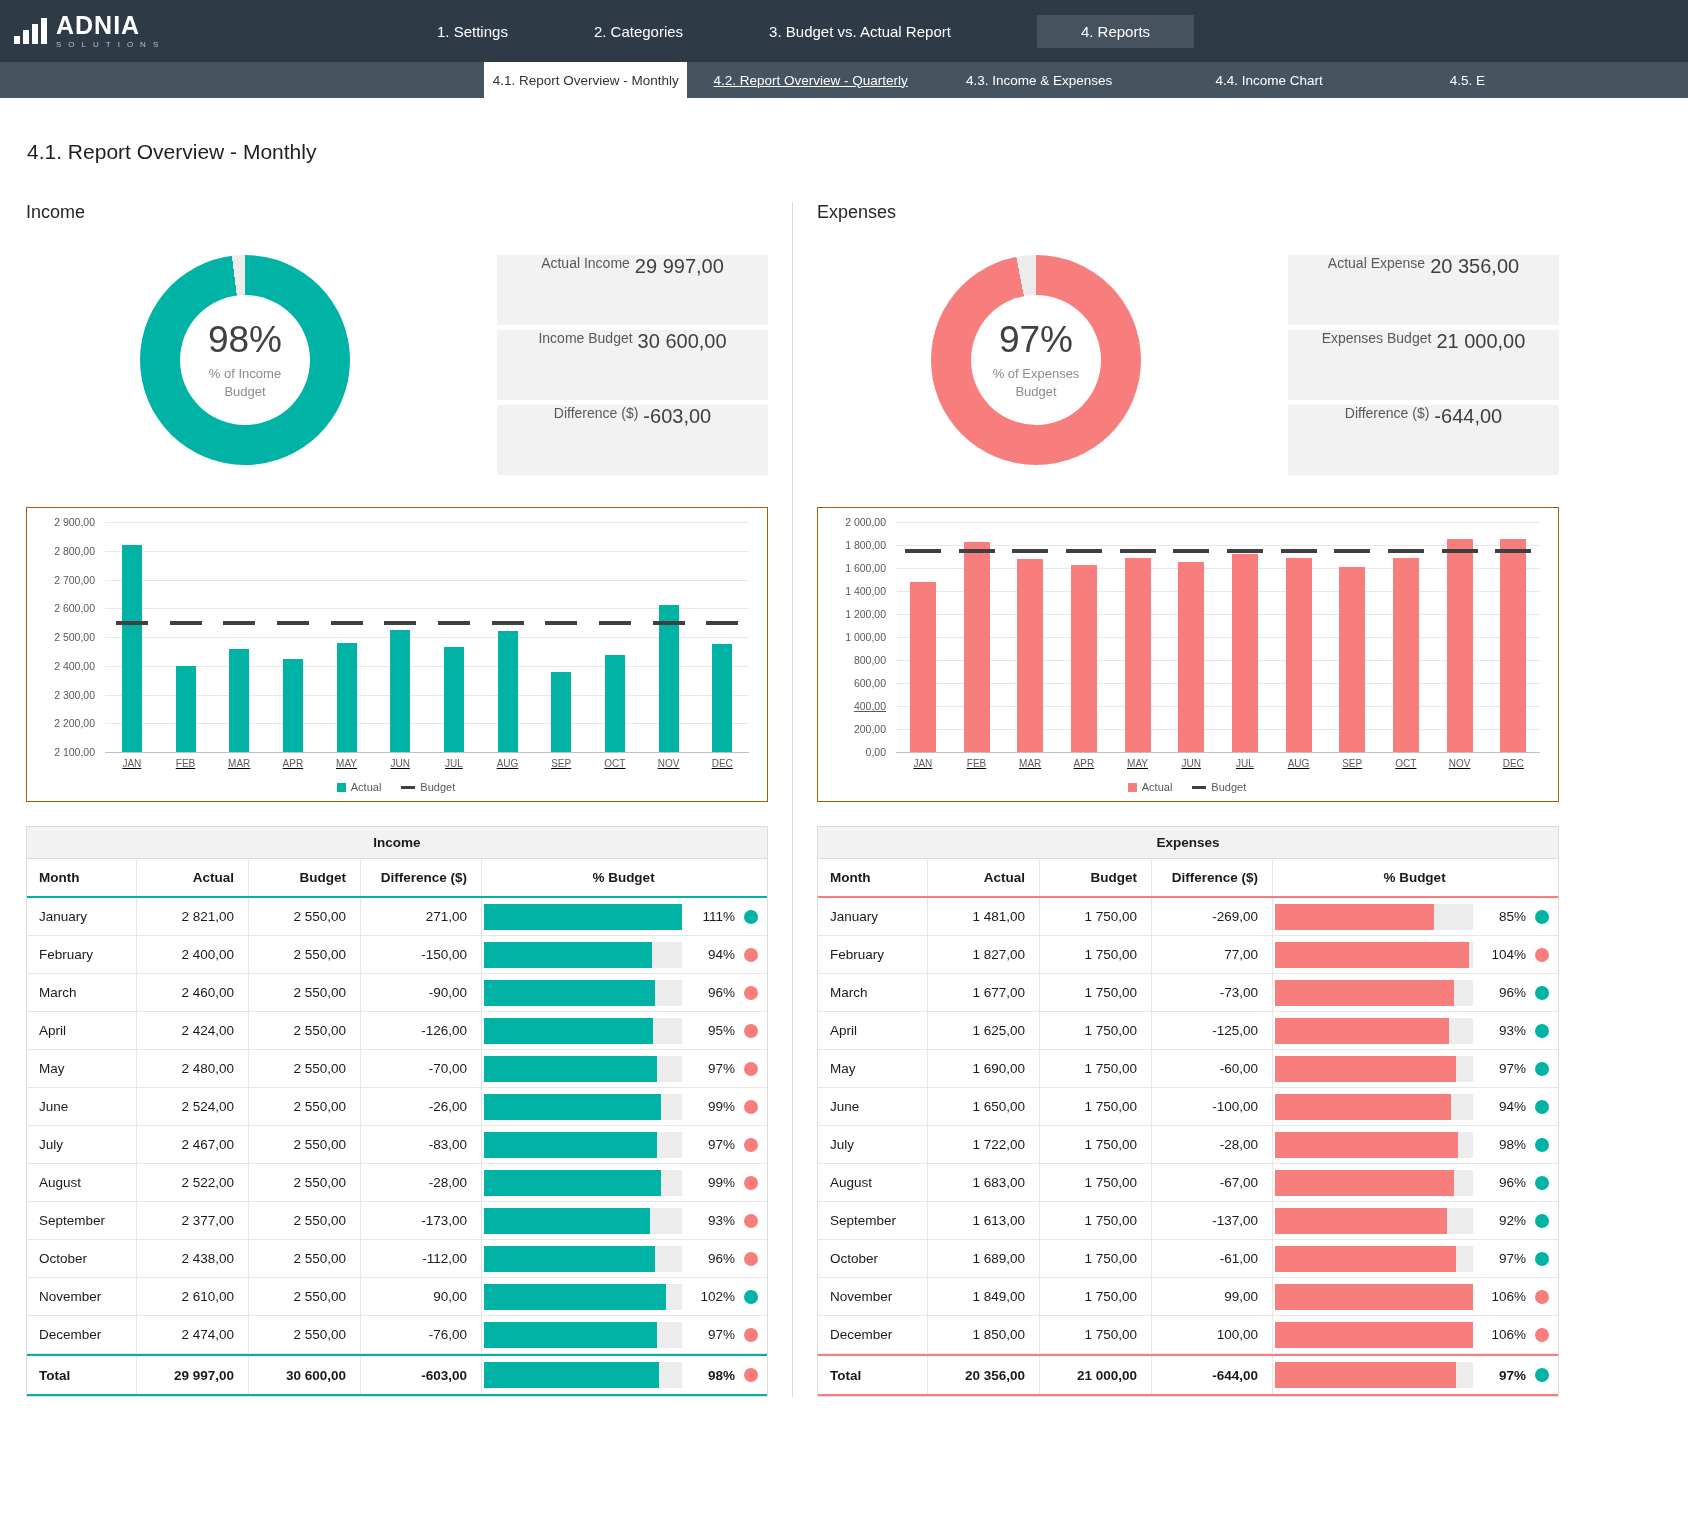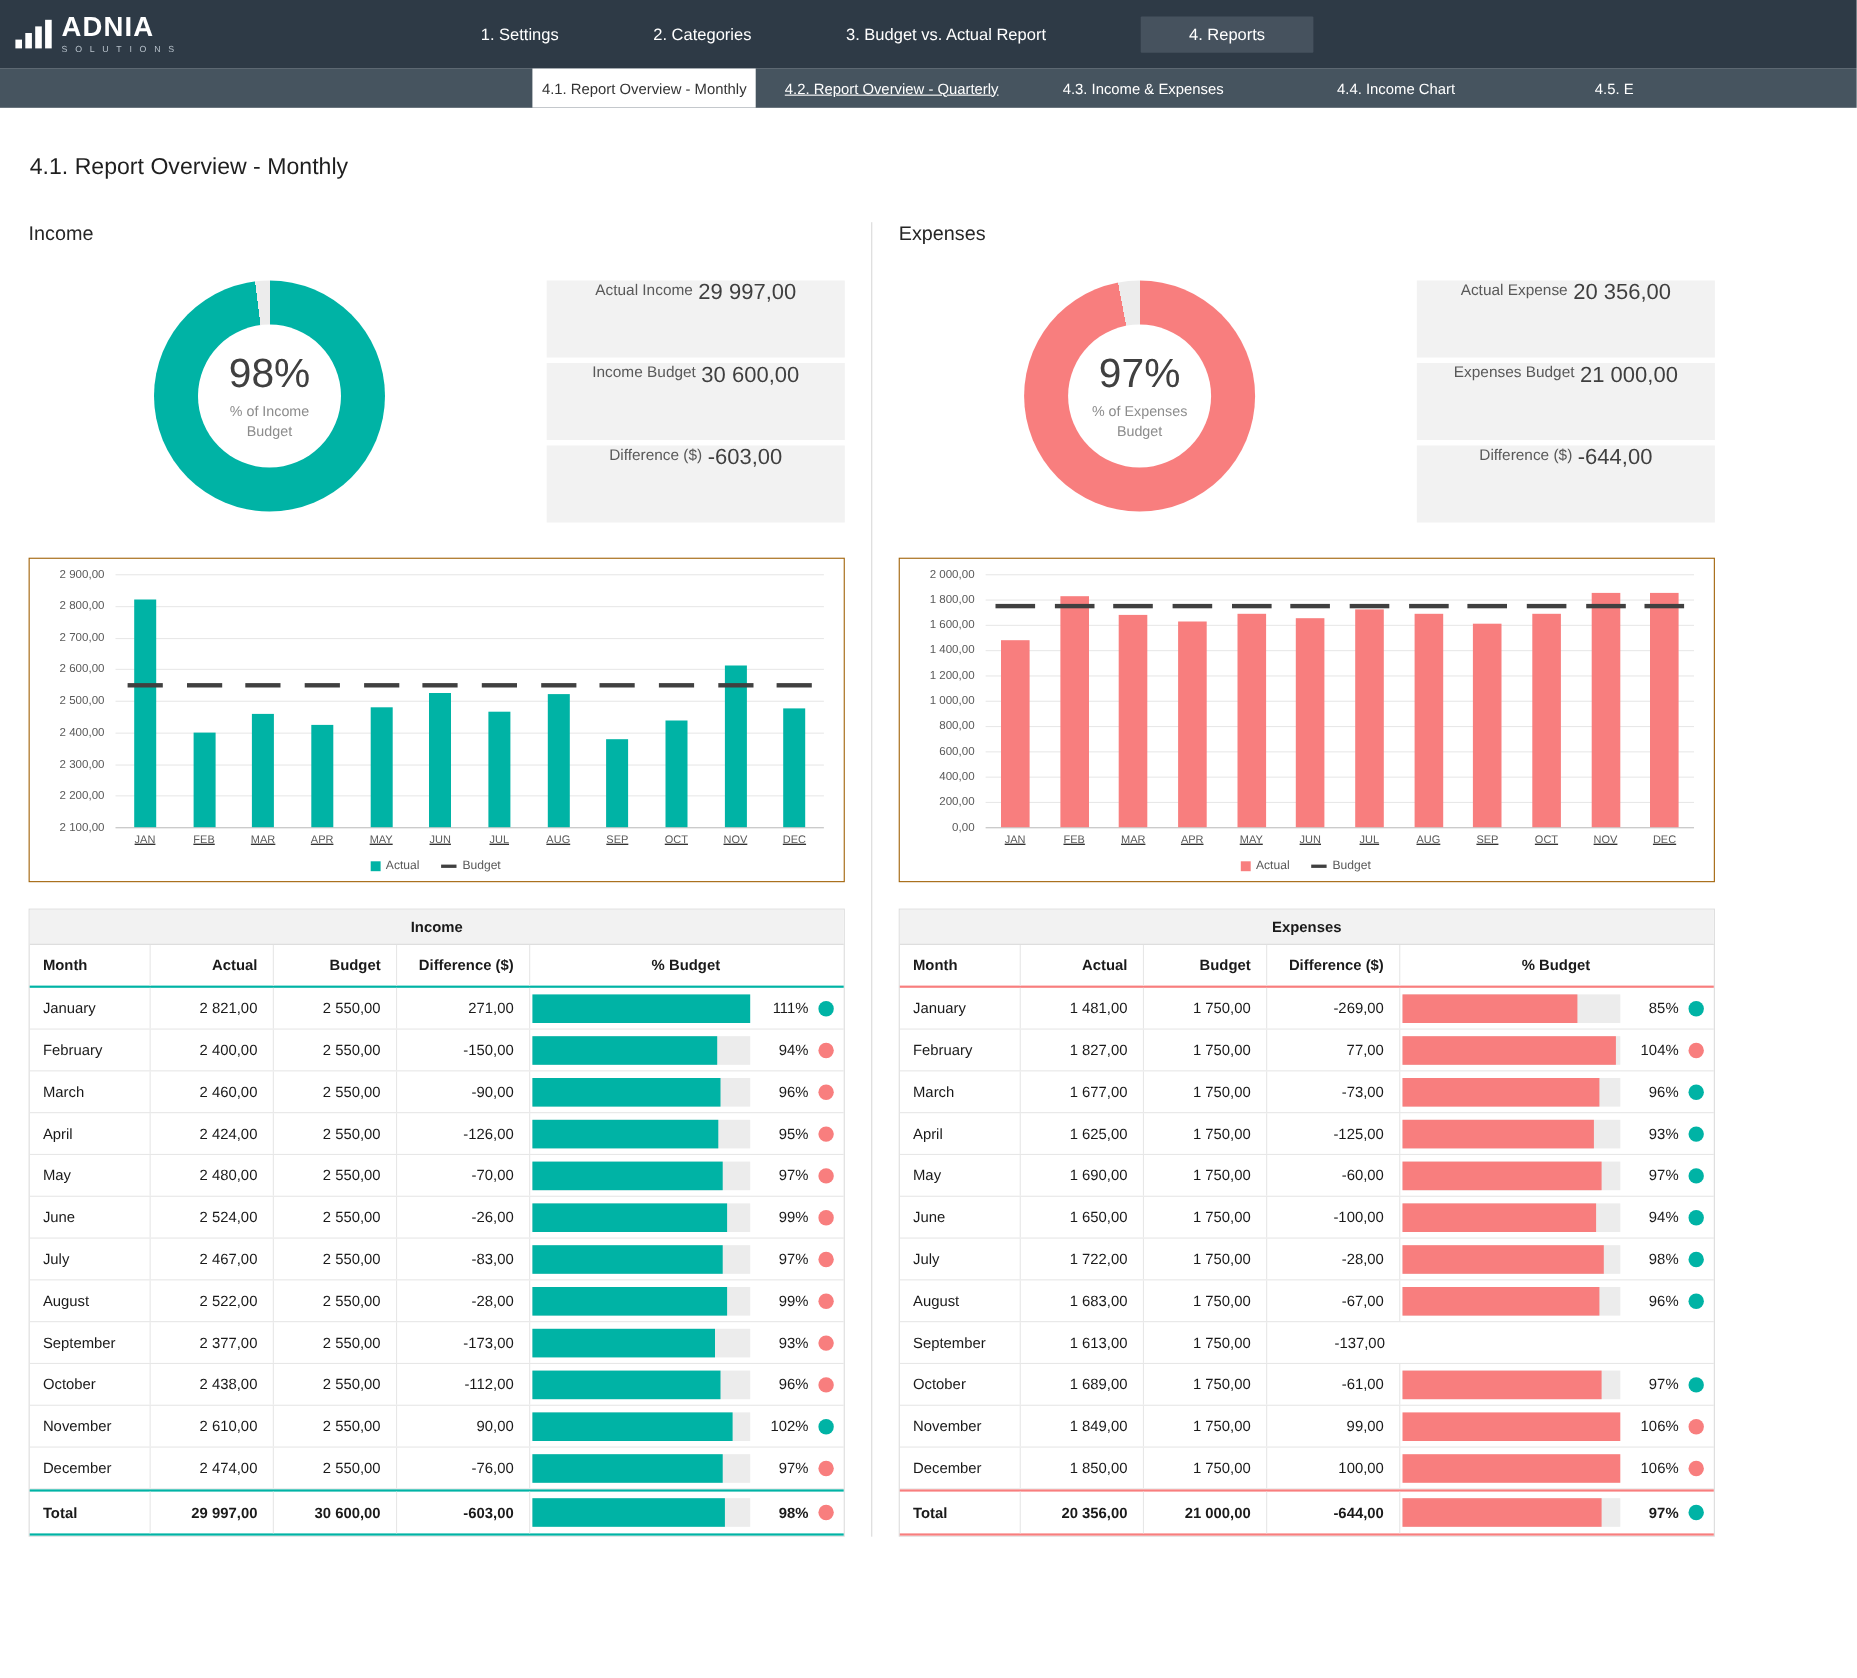--- a/index.html
+++ b/index.html
@@ -459,21 +459,21 @@
           <div class="ylabel" style="top: 30%;">1 400,00</div>
           <div class="gridline" style="top: 40%;"></div>
           <div class="ylabel" style="top: 40%;">1 200,00</div>
           <div class="gridline" style="top: 50%;"></div>
           <div class="ylabel" style="top: 50%;">1 000,00</div>
           <div class="gridline" style="top: 60%;"></div>
           <div class="ylabel" style="top: 60%;">800,00</div>
           <div class="gridline" style="top: 70%;"></div>
           <div class="ylabel" style="top: 70%;">600,00</div>
           <div class="gridline" style="top: 80%;"></div>
-          <div class="ylabel" style="top: 80%;">400,00</div>
+          <div class="ylabel" style="top: 80%; text-decoration: underline;">400,00</div>
           <div class="gridline" style="top: 90%;"></div>
           <div class="ylabel" style="top: 90%;">200,00</div>
           <div class="ylabel" style="top: 100%;">0,00</div>
           <div class="slots">
             <div class="slot">
               <div class="vbar" style="height: 74.05%; background: rgb(248, 126, 126);"></div>
               <div class="vdash" style="bottom: 87.5%; background: rgb(64, 64, 64);"></div>
             </div>
             <div class="slot">
               <div class="vbar" style="height: 91.35%; background: rgb(248, 126, 126);"></div>
@@ -652,20 +652,27 @@
               </div>
               <div class="pct-text">96%</div>
               <span class="dot" style="background: rgb(0, 179, 165);"></span>
             </div>
           </div>
           <div class="t-row">
             <div class="cell">September</div>
             <div class="cell num">1 613,00</div>
             <div class="cell num">1 750,00</div>
             <div class="cell num">-137,00</div>
+            <div class="cell pct-cell">
+              <div class="bar-track">
+                <div class="bar-fill" style="width: 86.7925%; background: rgb(248, 126, 126);"></div>
+              </div>
+              <div class="pct-text">92%</div>
+              <span class="dot" style="background: rgb(0, 179, 165);"></span>
+            </div>
           </div>
           <div class="t-row">
             <div class="cell">October</div>
             <div class="cell num">1 689,00</div>
             <div class="cell num">1 750,00</div>
             <div class="cell num">-61,00</div>
             <div class="cell pct-cell">
               <div class="bar-track">
                 <div class="bar-fill" style="width: 91.5094%; background: rgb(248, 126, 126);"></div>
               </div>

